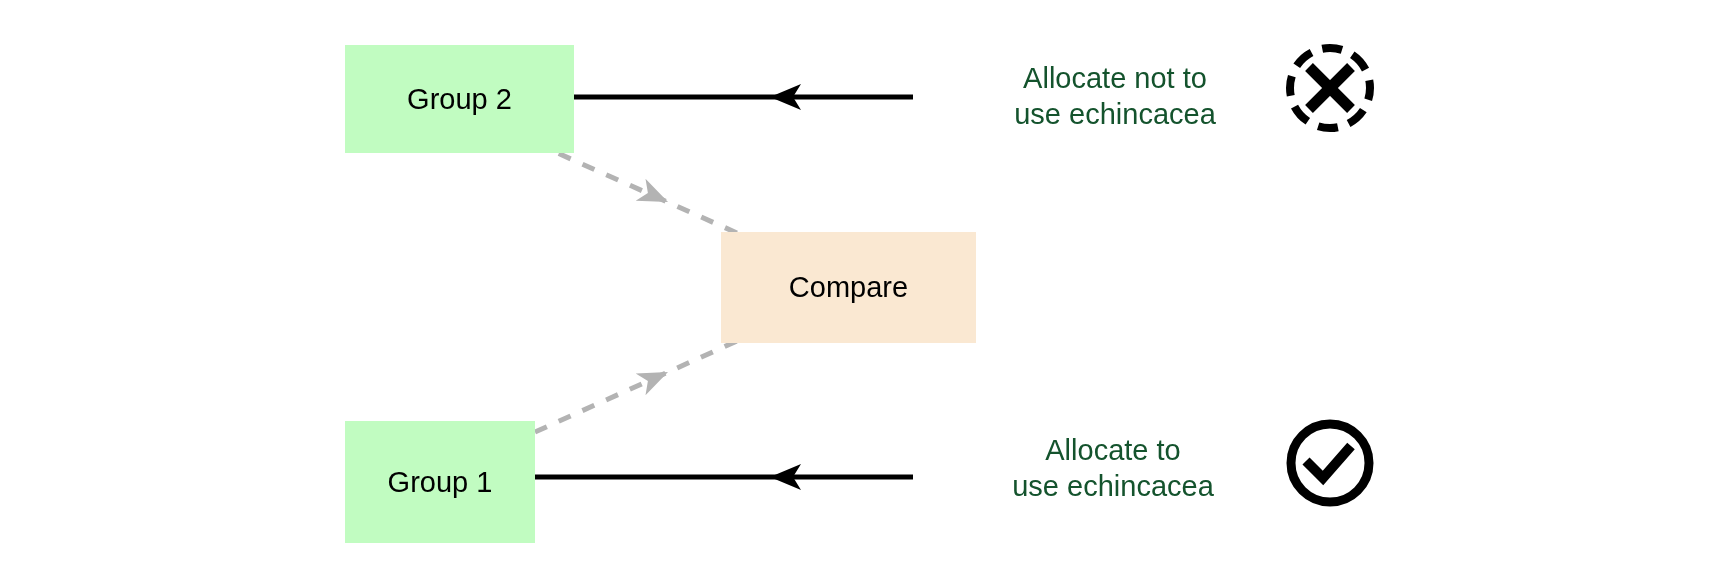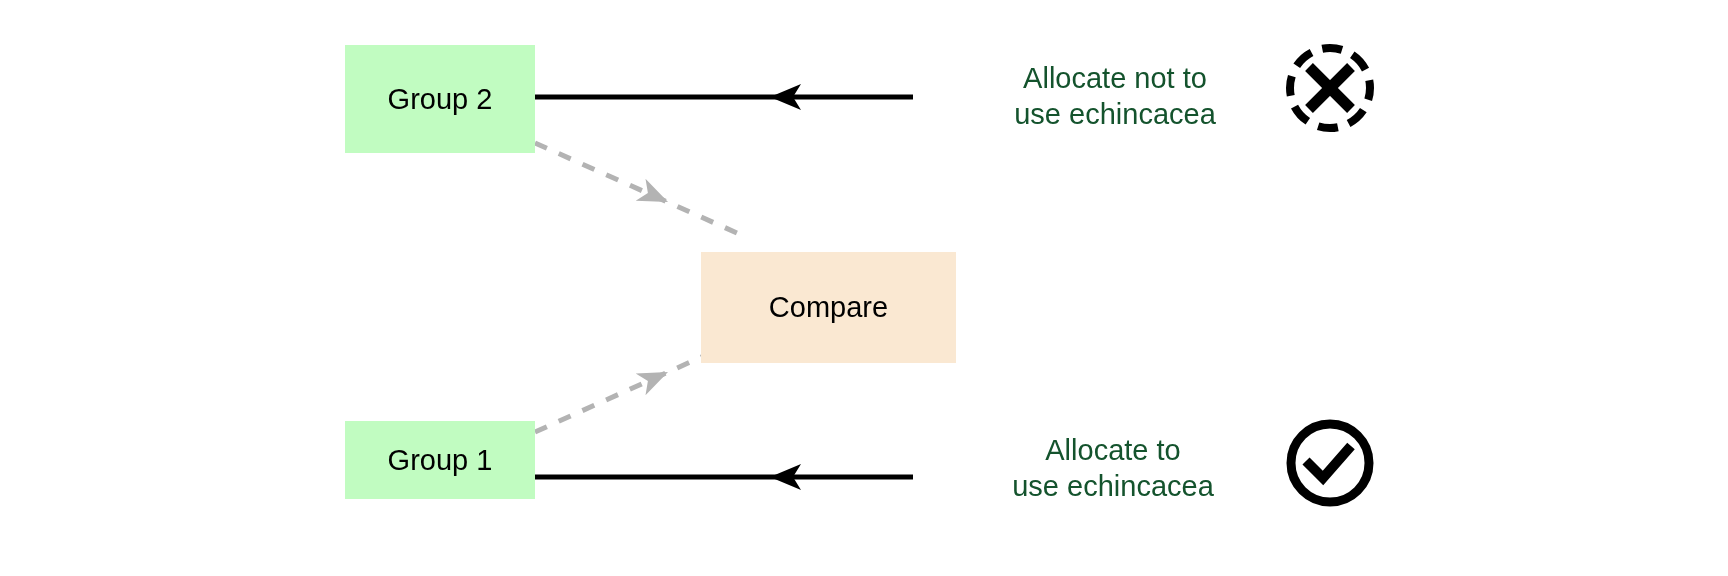--- a/index.html
+++ b/index.html
@@ -27,23 +27,23 @@
     justify-content: center;
     font-size: 29px;
     color: #000000;
   }
   .node-group {
     background: var(--group-fill, #c1fcc1);
   }
   .node-compare {
     background: var(--compare-fill, #fae8d2);
   }
-  .node-group2 { left: 345px; top: 45px;  width: 190px; height: 108px; }
-  .node-group1 { left: 345px; top: 421px; width: 190px; height: 78px; }
-  .node-compare-box { left: 701px; top: 232px; width: 255px; height: 111px; margin-top: 20px; }
+  .node-group2 { left: 345px; top: 45px;  width: 229px; height: 108px; }
+  .node-group1 { left: 345px; top: 421px; width: 190px; height: 122px; }
+  .node-compare-box { left: 721px; top: 232px; width: 255px; height: 111px; }
   .annotation {
     position: absolute;
     width: 320px;
     text-align: center;
     font-size: 29px;
     line-height: 36px;
     color: #14532d;
   }
   .annotation-top { left: 955px; top: 60px; }
   .annotation-bottom { left: 953px; top: 432px; }

